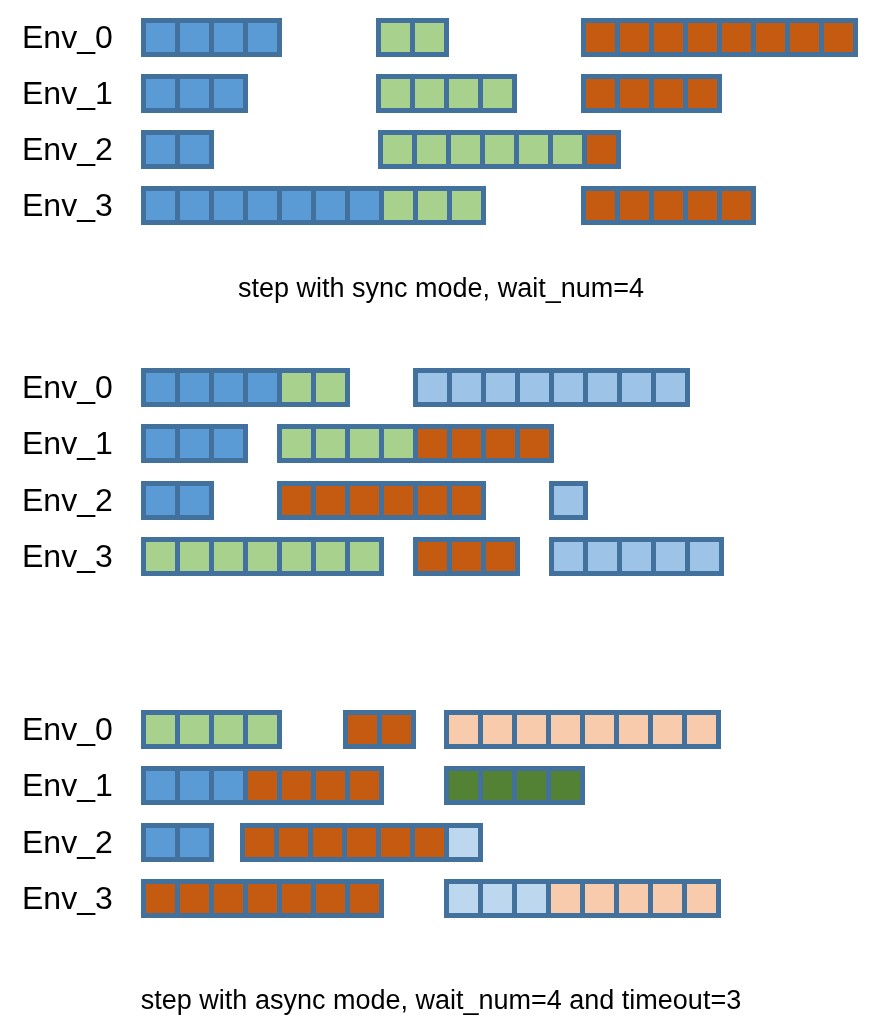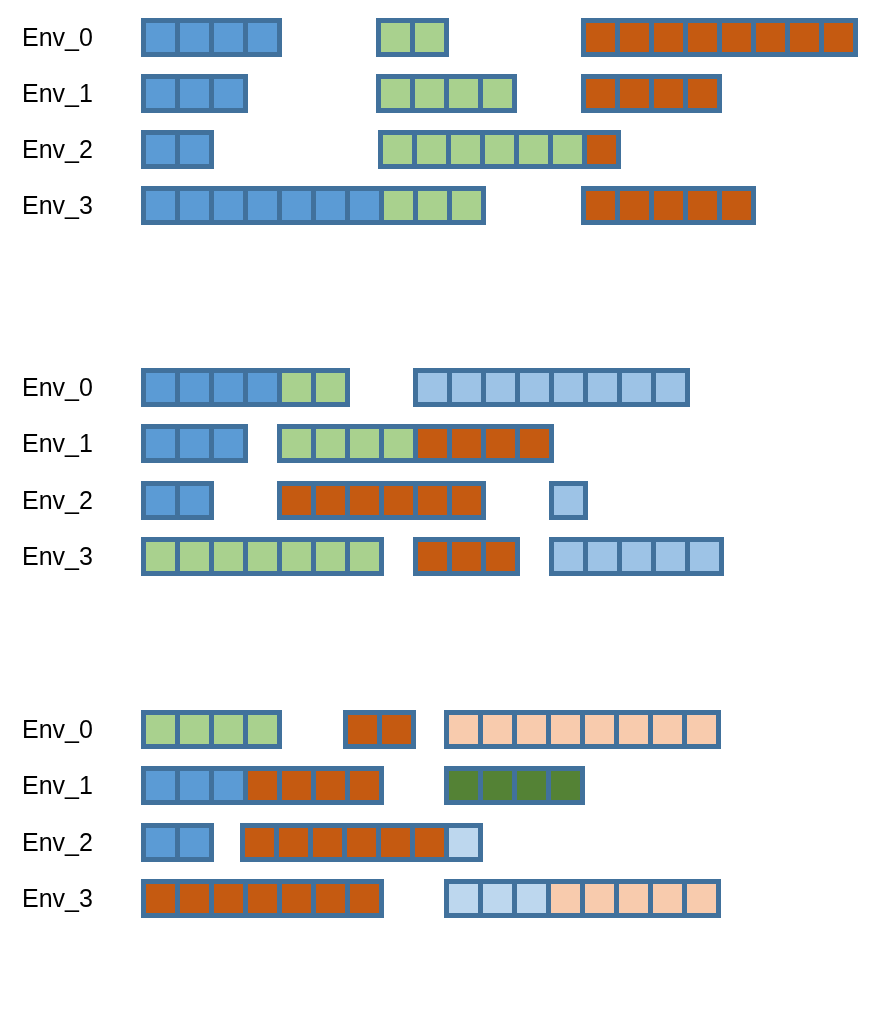--- a/index.html
+++ b/index.html
@@ -7,21 +7,21 @@
     position: relative;
     width: 882px;
     height: 1020px;
     background: #ffffff;
     overflow: hidden;
     font-family: "Liberation Sans", sans-serif;
   }
   .env-label {
     position: absolute;
     left: 22px;
-    font-size: 25px;
+    font-size: 32px;
     line-height: 31px;
     color: #000000;
     white-space: nowrap;
   }
   .cell-block {
     position: absolute;
     display: flex;
     border: 5px solid #41719C;
     box-sizing: content-box;
   }
@@ -42,24 +42,26 @@
     line-height: 31px;
     color: #000000;
     white-space: nowrap;
   }
 </style>
 </head>
 <body>
 
 <div class="figure">
   <div></div>
+  <div class="caption" style="top: 273px;">step with sync mode, wait_num=4</div>
 
   <div></div>
 
   <div></div>
+  <div class="caption" style="top: 985px;">step with async mode, wait_num=4 and timeout=3</div>
 <div class="env-label" style="top: 22px;">Env_0</div>
     <div class="cell-block" style="left: 141px; top: 18px; border-color: rgb(65, 113, 156);">
       <div class="step-cell" style="background: rgb(91, 155, 213); border-left-color: rgb(65, 113, 156);"></div>
       <div class="step-cell" style="background: rgb(91, 155, 213); border-left-color: rgb(65, 113, 156);"></div>
       <div class="step-cell" style="background: rgb(91, 155, 213); border-left-color: rgb(65, 113, 156);"></div>
       <div class="step-cell" style="background: rgb(91, 155, 213); border-left-color: rgb(65, 113, 156);"></div>
     </div>
     <div class="cell-block" style="left: 376px; top: 18px; border-color: rgb(65, 113, 156);">
       <div class="step-cell" style="background: rgb(169, 209, 142); border-left-color: rgb(65, 113, 156);"></div>
       <div class="step-cell" style="background: rgb(169, 209, 142); border-left-color: rgb(65, 113, 156);"></div>

